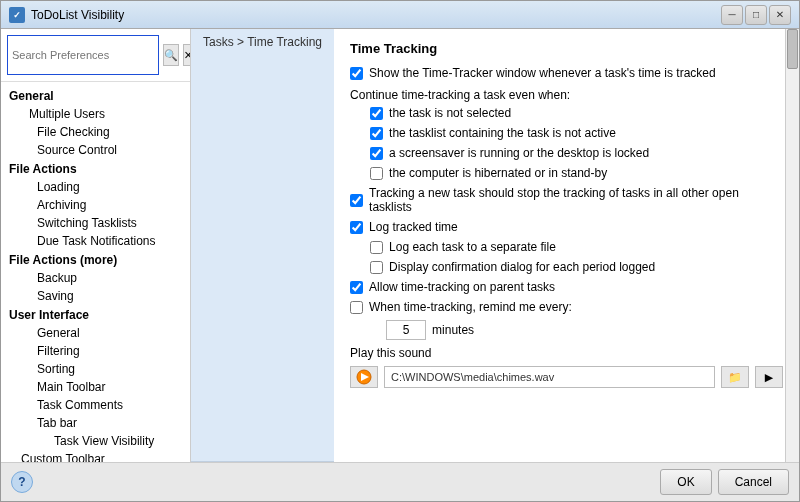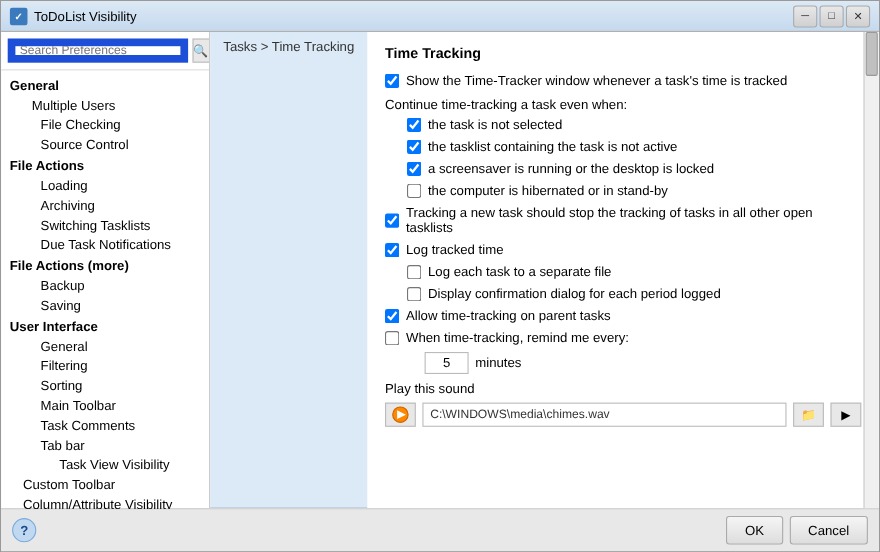--- a/index.html
+++ b/index.html
@@ -83,22 +83,22 @@
     }
     .search-bar {
       padding: 6px;
       border-bottom: 1px solid #ddd;
       display: flex;
       align-items: center;
       gap: 4px;
     }
     .search-input {
       flex: 1;
-      height: 22px;
-      border: 7px solid #1d4ed8;
+      height: 40px;
+      border: 1px solid #1d4ed8;
       padding: 2px 4px;
       font-size: 11px;
       color: #888;
       outline: none;
     }
     .search-btn {
       width: 22px;
       height: 22px;
       background: #e8e8e8;
       border: 1px solid #bbb;

